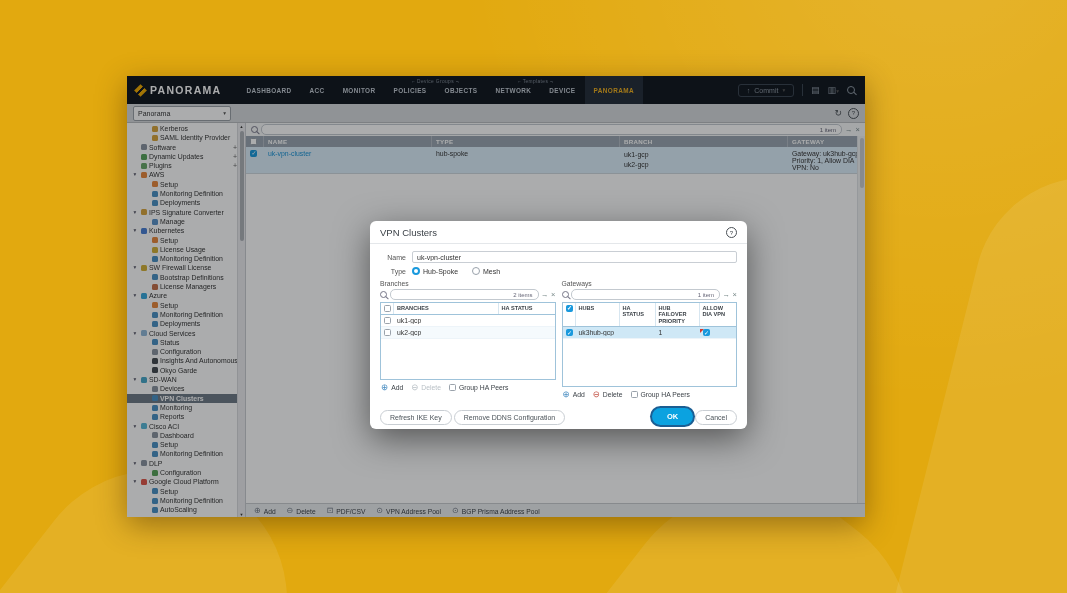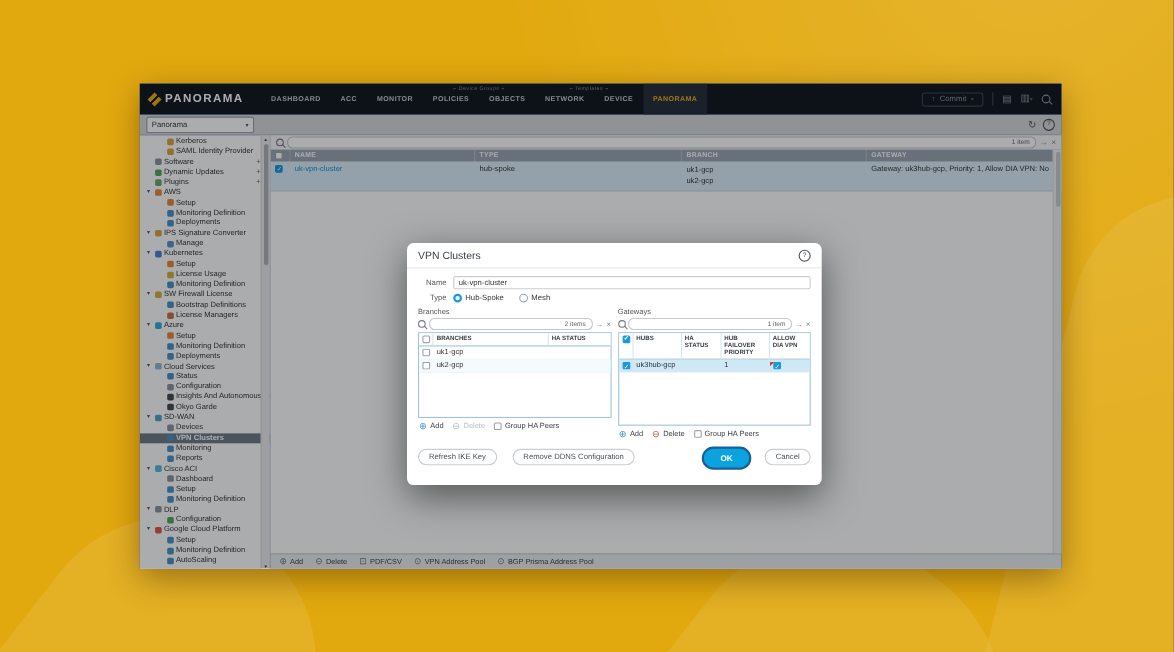--- a/index.html
+++ b/index.html
@@ -6,21 +6,21 @@
   body{width:1067px;height:593px;overflow:hidden;position:relative;
        font-family:"Liberation Sans",sans-serif;background:#e2a90f}
   
   .wp-shape{position:absolute;background:rgba(255,255,255,.09);border-radius:140px}
   .wp-glow{position:absolute;inset:0;background:radial-gradient(circle at 88% -12%, rgba(255,255,255,.13), transparent 42%)}
   .wp1{left:-90px;top:430px;width:260px;height:640px;transform:rotate(38deg)}
   .wp2{left:540px;top:470px;width:300px;height:520px;transform:rotate(38deg)}
   .wp3{left:915px;top:170px;width:230px;height:720px;transform:rotate(14deg)}
 
   
-  .window{position:absolute;left:127px;top:76px;width:838px;height:441px;background:#1d4ed8;
+  .window{position:absolute;left:127px;top:76px;width:738px;height:441px;background:#ef4444;
           box-shadow:0 8px 28px rgba(60,35,0,.45);overflow:hidden}
 
   
   .topnav{height:28px;background:#10161e;display:flex;align-items:stretch;padding-left:9px;position:relative}
   .logo{display:flex;align-items:center;gap:5px;margin-right:16px}
   .logo-mark{width:9px;height:9px;transform:rotate(45deg);flex:none;
              background:linear-gradient(90deg,#f0ab00 42%,#10161e 42% 58%,#f0ab00 58%)}
   .logo-text{color:#fff;font-size:10.5px;font-weight:bold;letter-spacing:1.3px}
   .tabs{display:flex;align-items:stretch;font-size:6.4px;font-weight:bold;color:#c3cad2;letter-spacing:.4px}
   .tab{display:flex;align-items:center;padding:0 9px;cursor:pointer;white-space:nowrap}
@@ -130,21 +130,21 @@
   .pt-body-g{height:59px}
   .flagged::before{content:"";position:absolute;left:0;top:0;border-left:4px solid #d83b2f;
                    border-bottom:4px solid transparent}
   .pfoot{display:flex;align-items:center;gap:8px;padding:3px 1px 0;font-size:6.8px;color:#3c4248}
   .icn{font-size:8.5px;line-height:1}
   .icn.add{color:#4a8ec2}
   .icn.del-red{color:#c4574a}
   .icn.del-dis{color:#b9c0c6}
   .dis{color:#b9c0c6}
   .foot-chk{display:flex;align-items:center;gap:3px;cursor:pointer}
-  .modal-foot{display:flex;align-items:flex-start;gap:14px;padding:9px 10px 16px}
+  .modal-foot{display:flex;align-items:flex-end;gap:2px;padding:9px 10px 4px}
   .pill-btn{border:1px solid #c9ced3;border-radius:9px;padding:3px 9px;font-size:7px;color:#4a5258;
             background:#fff;cursor:pointer;font-family:inherit}
   .spacer{flex:1}
   .ok-btn{background:#0ba2e0;color:#fff;border:none;border-radius:10px;padding:4px 15px;font-size:7.5px;
           font-weight:bold;box-shadow:0 0 0 2px #1b5e93;cursor:pointer;font-family:inherit}
 </style>
 </head>
 <body>
 
 <div class="wp-glow"></div>

